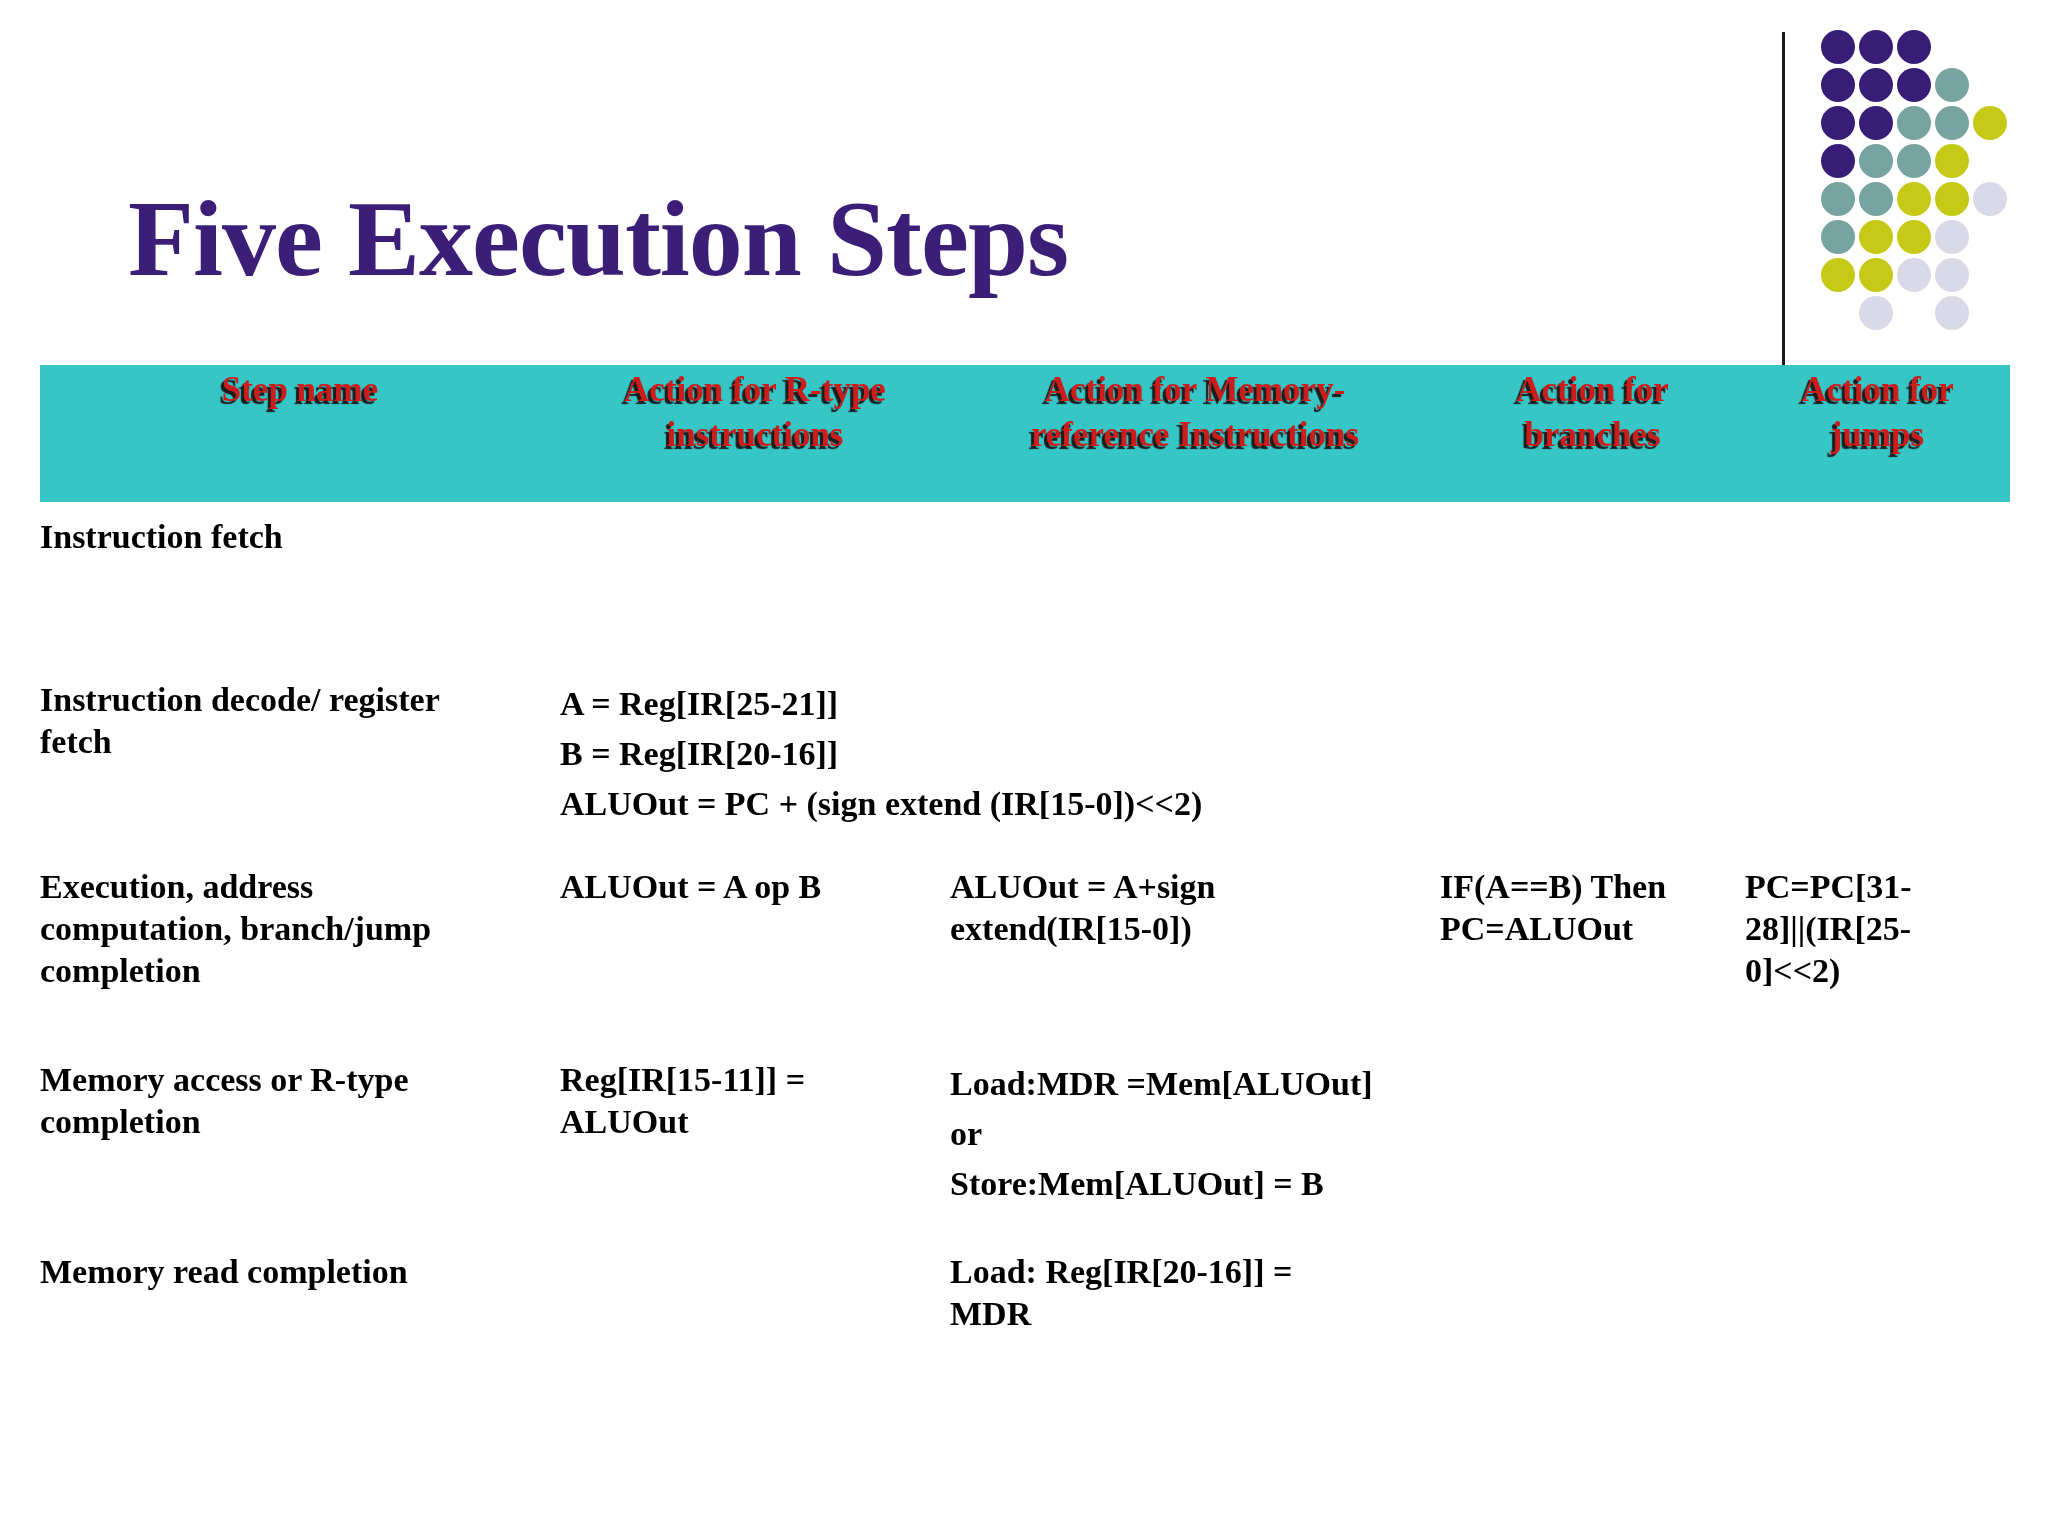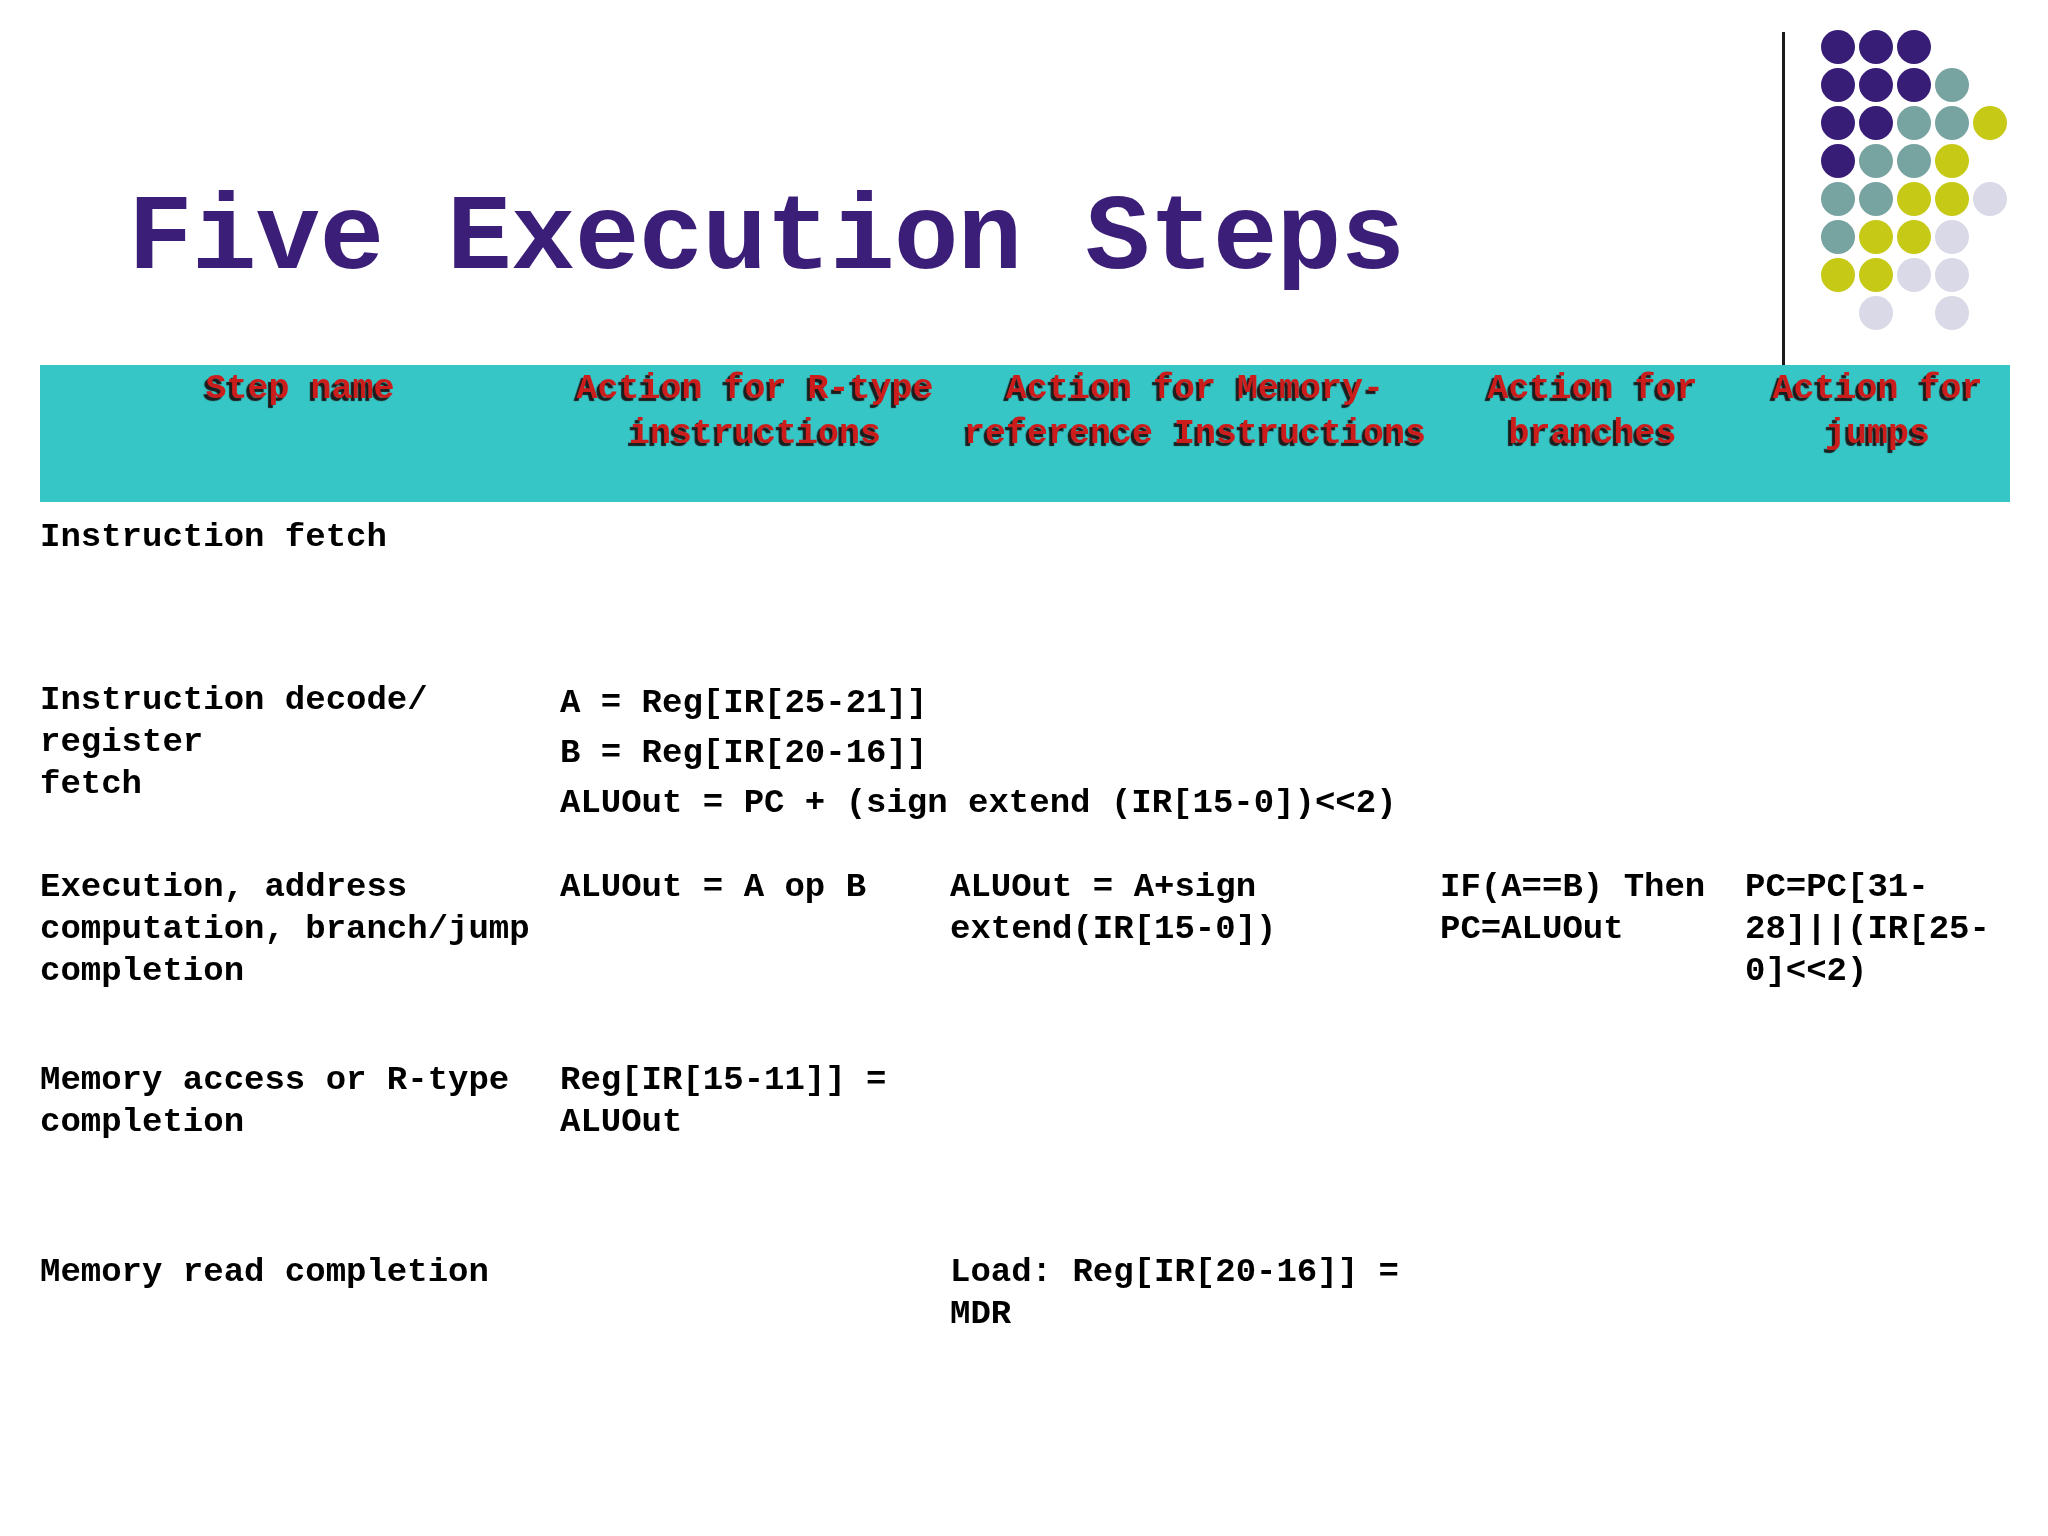--- a/index.html
+++ b/index.html
@@ -6,21 +6,21 @@
     --background:#ffffff; --title_text:#3b1e78; --header_bg:#37c6c6;
     --header_text:#cc1d1d; --header_shadow:#1c1c1c; --body_text:#000000;
     --divider_line:#1a1a1a; --dot_purple:#381d77; --dot_teal:#77a3a1;
     --dot_yellow:#c6ca16; --dot_lavender:#d9d9e8;
   }
   html,body{margin:0;padding:0;}
   body{background:#888;}
   #slide{
     position:relative; width:2048px; height:1536px; overflow:hidden;
     background:var(--background);
-    font-family:Liberation Mono, monospace;
+    font-family:Liberation Serif, serif;
     font-weight:bold; color:var(--body_text);
   }
   #title{
     position:absolute; left:128px; top:180px;
     font-size:108px; line-height:1.1; letter-spacing:-1px;
     color:var(--title_text); white-space:nowrap;
   }
   #vline{
     position:absolute; left:1782px; top:32px; width:3px; height:336px;
     background:var(--divider_line);
@@ -127,20 +127,23 @@
       <div class="cell c5">PC=PC[31-
 28]||(IR[25-
 0]&lt;&lt;2)</div>
     </div>
 
     <div class="trow r3">
       <div class="cell c1">Memory access or R-type
 completion</div>
       <div class="cell c2">Reg[IR[15-11]] =
 ALUOut</div>
+      <div class="cell c3 loose">Load:MDR =Mem[ALUOut]
+or
+Store:Mem[ALUOut] = B</div>
     </div>
 
     <div class="trow r4">
       <div class="cell c1">Memory read completion</div>
       <div class="cell c3">Load: Reg[IR[20-16]] =
 MDR</div>
     </div>
   </div>
 </div>
 

